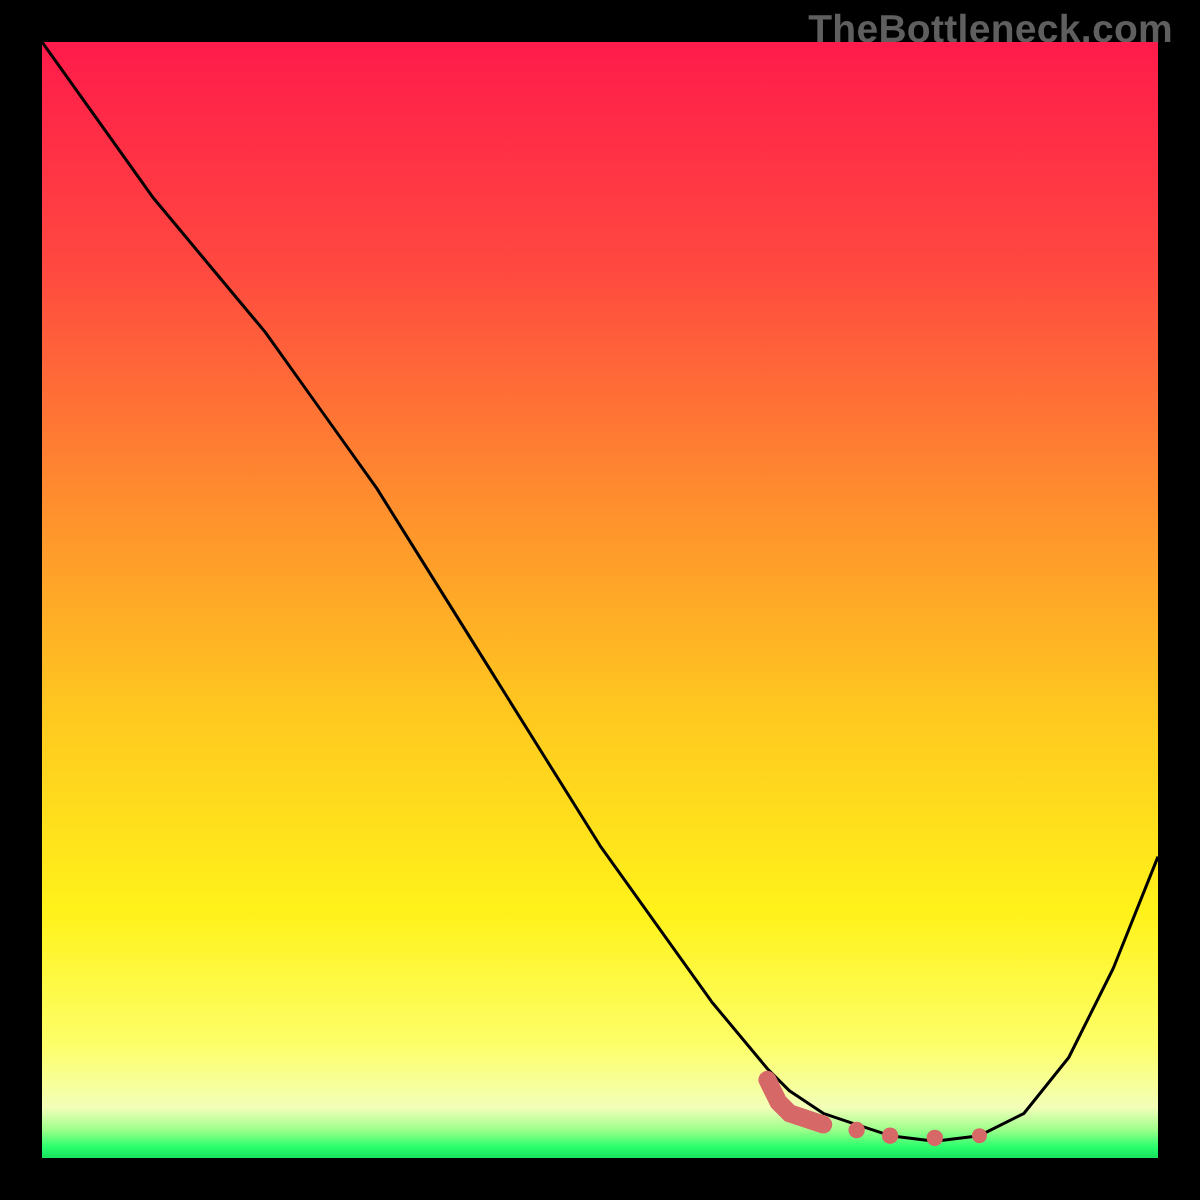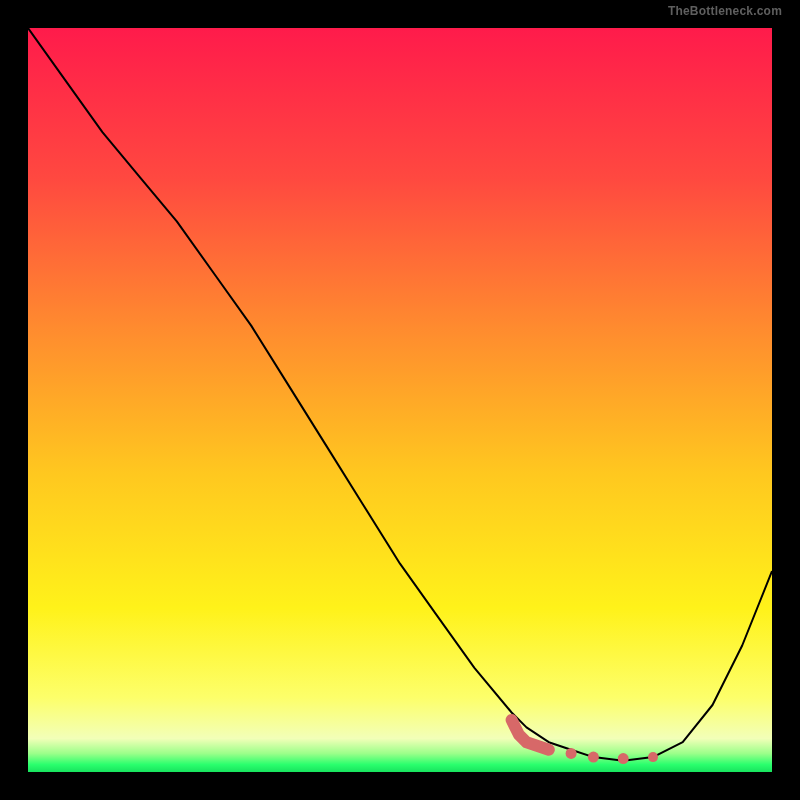--- a/index.html
+++ b/index.html
@@ -17,21 +17,21 @@
     left: 0;
     width: 800px;
     height: 800px;
     background: #000;
   }
   .attribution {
     position: absolute;
     top: 4px;
     right: 18px;
     color: #5f5f5f;
-    font-size: 12px;
+    font-size: 26px;
     font-weight: bold;
     letter-spacing: 0.2px;
   }
   .plot-area {
     position: absolute;
     top: 28px;
     left: 28px;
     width: 744px;
     height: 744px;
     overflow: hidden;

